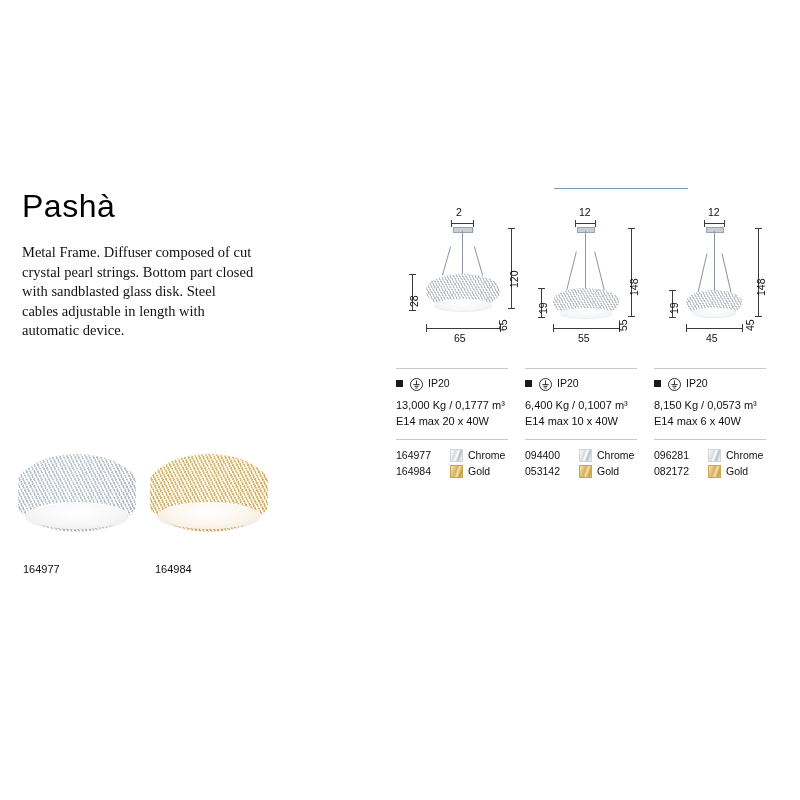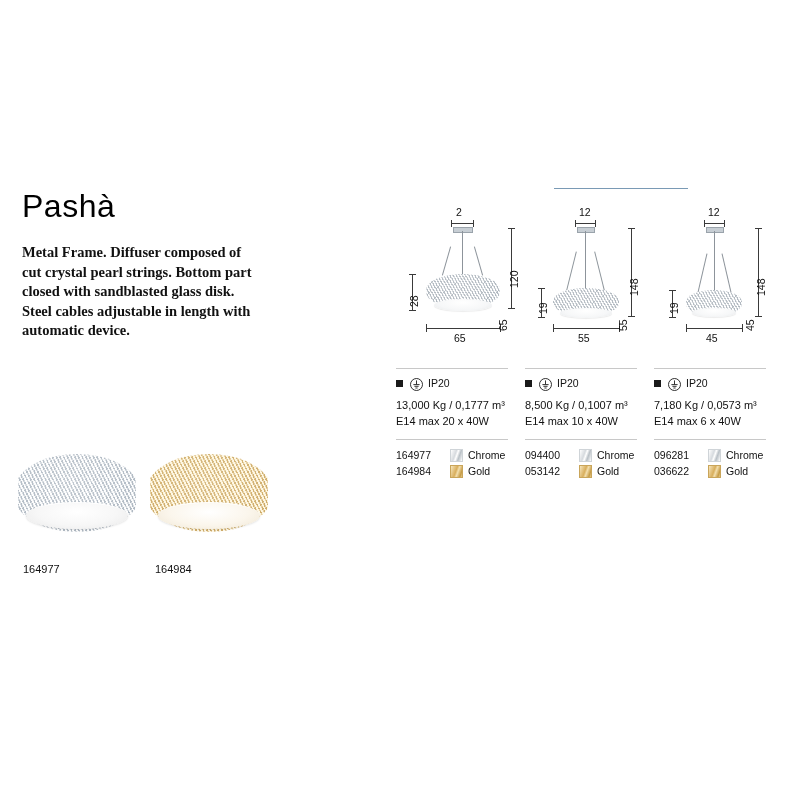--- a/index.html
+++ b/index.html
@@ -31,21 +31,20 @@
     margin: 0 0 18px 0;
     color: #000;
   }
   #product-desc {
     font-family: "Liberation Serif", serif;
     font-size: 14.5px;
     line-height: 1.35;
     color: #111;
     margin: 0;
     width: 232px;
-    font-weight: bold;
   }
 
   
   #photos {
     position: absolute;
     left: 10px;
     top: 440px;
     width: 260px;
     height: 140px;
   }
@@ -363,21 +362,21 @@
           <svg width="13" height="13" viewBox="0 0 13 13">
             <circle cx="6.5" cy="6.5" r="6" fill="none" stroke="#1a1a1a" stroke-width="0.9"></circle>
             <line x1="6.5" y1="2.4" x2="6.5" y2="6.4" stroke="#1a1a1a" stroke-width="0.9"></line>
             <line x1="3.4" y1="6.6" x2="9.6" y2="6.6" stroke="#1a1a1a" stroke-width="0.9"></line>
             <line x1="4.4" y1="8.3" x2="8.6" y2="8.3" stroke="#1a1a1a" stroke-width="0.9"></line>
             <line x1="5.4" y1="10" x2="7.6" y2="10" stroke="#1a1a1a" stroke-width="0.9"></line>
           </svg>
         </span>
         <span class="ip-text">IP20</span>
       </div>
-      <div class="spec-line">8,500 Kg / 0,1007 m³</div>
+      <div class="spec-line">6,400 Kg / 0,1007 m³</div>
       <div class="spec-line">E14 max 10 x 40W</div>
 
       <div class="code-block">
         <div class="code-row">
           <span class="code-num">094400</span>
           <span class="swatch sw-chrome"></span>
           <span>Chrome</span>
         </div>
         <div class="code-row">
           <span class="code-num">053142</span>
@@ -421,31 +420,31 @@
           <svg width="13" height="13" viewBox="0 0 13 13">
             <circle cx="6.5" cy="6.5" r="6" fill="none" stroke="#1a1a1a" stroke-width="0.9"></circle>
             <line x1="6.5" y1="2.4" x2="6.5" y2="6.4" stroke="#1a1a1a" stroke-width="0.9"></line>
             <line x1="3.4" y1="6.6" x2="9.6" y2="6.6" stroke="#1a1a1a" stroke-width="0.9"></line>
             <line x1="4.4" y1="8.3" x2="8.6" y2="8.3" stroke="#1a1a1a" stroke-width="0.9"></line>
             <line x1="5.4" y1="10" x2="7.6" y2="10" stroke="#1a1a1a" stroke-width="0.9"></line>
           </svg>
         </span>
         <span class="ip-text">IP20</span>
       </div>
-      <div class="spec-line">7,180 Kg / 0,0573 m³</div>
+      <div class="spec-line">8,150 Kg / 0,0573 m³</div>
       <div class="spec-line">E14 max 6 x 40W</div>
 
       <div class="code-block">
         <div class="code-row">
           <span class="code-num">096281</span>
           <span class="swatch sw-chrome"></span>
           <span>Chrome</span>
         </div>
         <div class="code-row">
-          <span class="code-num">036622</span>
+          <span class="code-num">082172</span>
           <span class="swatch sw-gold"></span>
           <span>Gold</span>
         </div>
       </div>
     </div>
 
   </div>
 </div>
 
 </body></html>

